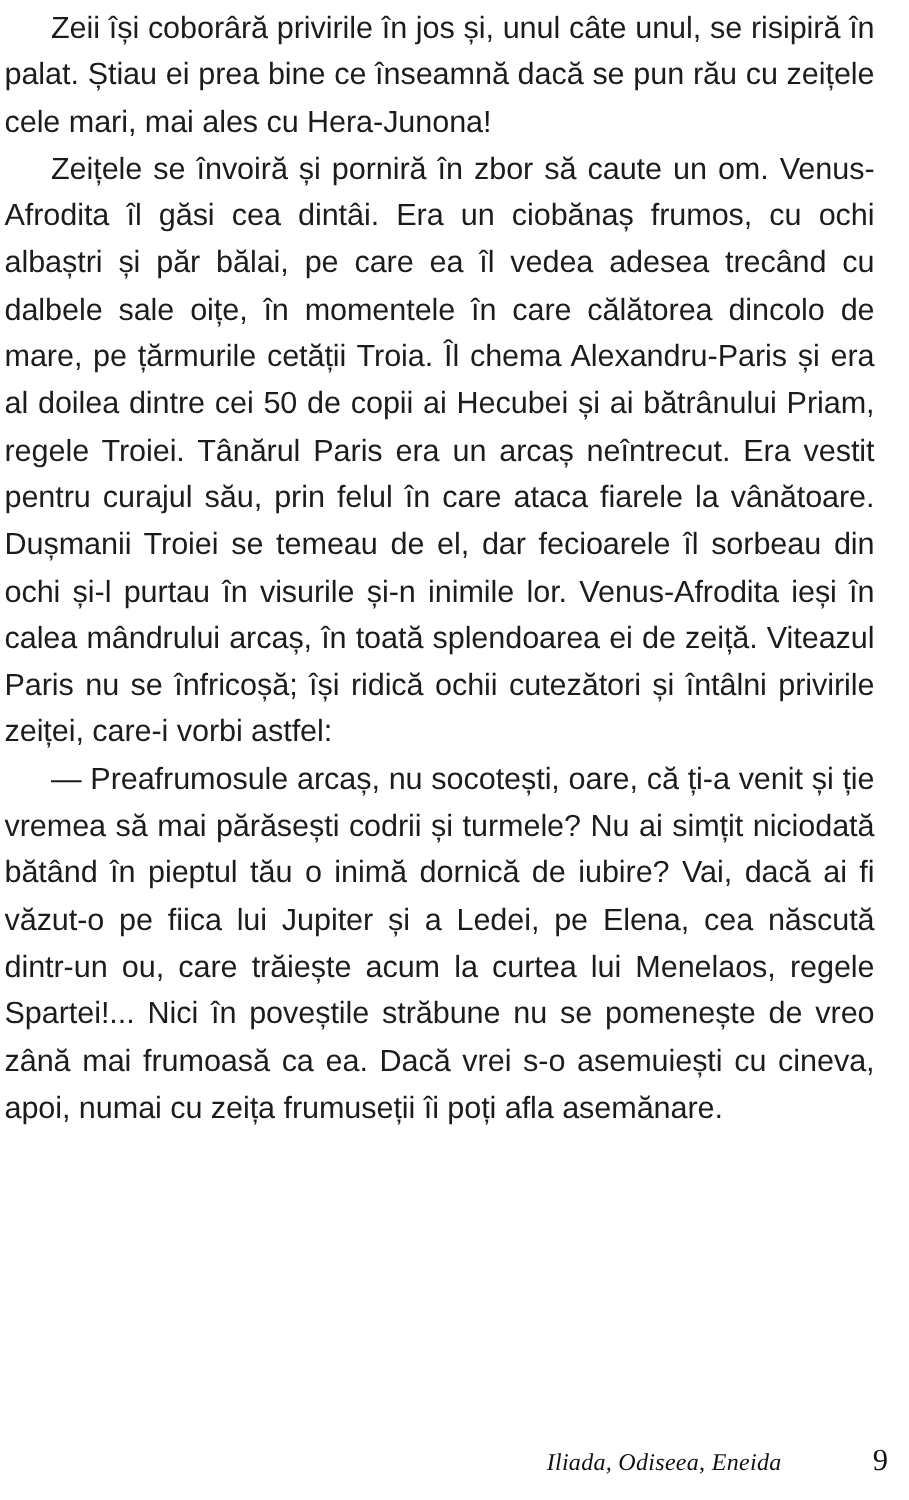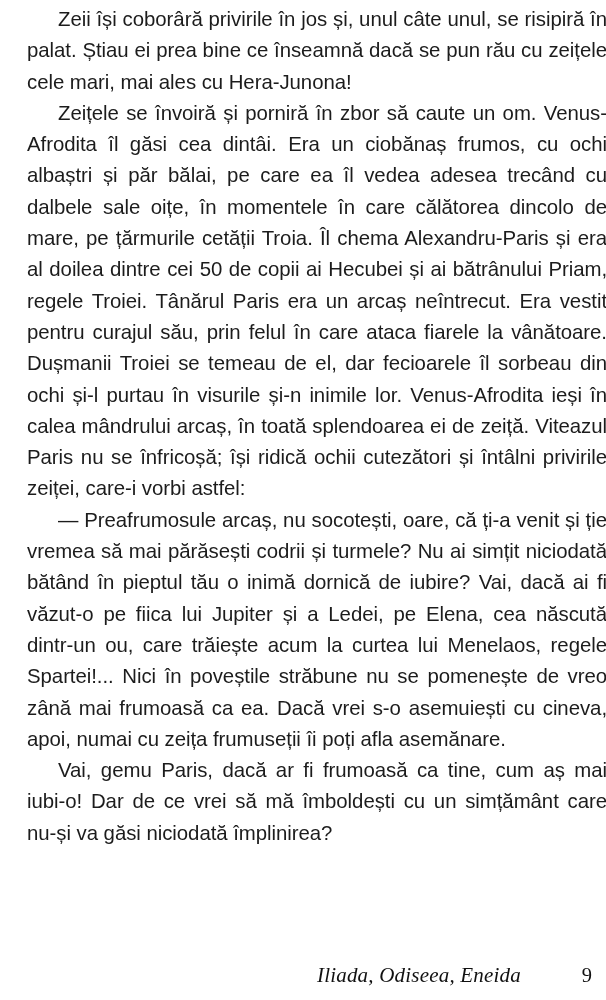--- a/index.html
+++ b/index.html
@@ -10,21 +10,21 @@
   .page {
     position: relative;
     width: 606px;
     height: 1000px;
     background: #ffffff;
     overflow: hidden;
     box-sizing: border-box;
   }
   .text-block {
     position: absolute;
-    left: 27px;
+    left: 3px;
     top: 4px;
     width: 580px;
     font-family: "Liberation Sans", "DejaVu Sans", sans-serif;
     font-size: 20.4px;
     line-height: 31.3px;
     color: #1c1c1c;
     text-align: justify;
     text-justify: inter-word;
     -webkit-hyphens: none;
     hyphens: none;
@@ -47,42 +47,41 @@
     top: 963px;
     height: 30px;
     display: flex;
     align-items: baseline;
     justify-content: flex-end;
     font-family: "Liberation Serif", "DejaVu Serif", serif;
     color: #111111;
   }
   .footer-title {
     font-style: italic;
-    font-size: 21px;
+    font-size: 16px;
     letter-spacing: 0.2px;
     white-space: nowrap;
   }
   .footer-pageno {
     font-style: normal;
     font-size: 20.5px;
     margin-left: 53px;
     width: 18px;
     text-align: right;
   }
 </style>
 </head>
 <body>
 
 <div class="page">
 
   <div class="text-block">
     <p class="para">Zeii își coborâră privirile în jos și, unul câte unul, se risipiră în palat. Știau ei prea bine ce înseamnă dacă se pun rău cu zeițele cele mari, mai ales cu Hera-Junona!</p>
     <p class="para">Zeițele se învoiră și porniră în zbor să caute un om. Venus-Afrodita îl găsi cea dintâi. Era un ciobănaș frumos, cu ochi albaștri și păr bălai, pe care ea îl vedea adesea trecând cu dalbele sale oițe, în momentele în care călătorea dincolo de mare, pe țărmurile cetății Troia. Îl chema Alexandru-Paris și era al doilea dintre cei 50 de copii ai Hecubei și ai bătrânului Priam, regele Troiei. Tânărul Paris era un arcaș neîntrecut. Era vestit pentru curajul său, prin felul în care ataca fiarele la vânătoare. Dușmanii Troiei se temeau de el, dar fecioarele îl sorbeau din ochi și-l purtau în visurile și-n inimile lor. Venus-Afrodita ieși în calea mândrului arcaș, în toată splendoarea ei de zeiță. Viteazul Paris nu se înfricoșă; își ridică ochii cutezători și întâlni privirile zeiței, care-i vorbi astfel:</p>
     <p class="para">— Preafrumosule arcaș, nu socotești, oare, că ți-a venit și ție vremea să mai părăsești codrii și turmele? Nu ai simțit niciodată bătând în pieptul tău o inimă dornică de iubire? Vai, dacă ai fi văzut-o pe fiica lui Jupiter și a Ledei, pe Elena, cea născută dintr-un ou, care trăiește acum la curtea lui Menelaos, regele Spartei!... Nici în poveștile străbune nu se pomenește de vreo zână mai frumoasă ca ea. Dacă vrei s-o asemuiești cu cineva, apoi, numai cu zeița frumuseții îi poți afla asemănare.</p>
-    <p class="para">Vai, gemu Paris, dacă ar fi frumoasă ca tine, cum aș mai iubi-o! Dar de ce vrei să mă îmboldești cu un simțământ care nu-și va găsi niciodată împlinirea?</p>
   </div>
 
   <div class="footer">
     <span class="footer-title">Iliada, Odiseea, Eneida</span>
     <span class="footer-pageno">9</span>
   </div>
 
 </div>
 
 </body></html>

